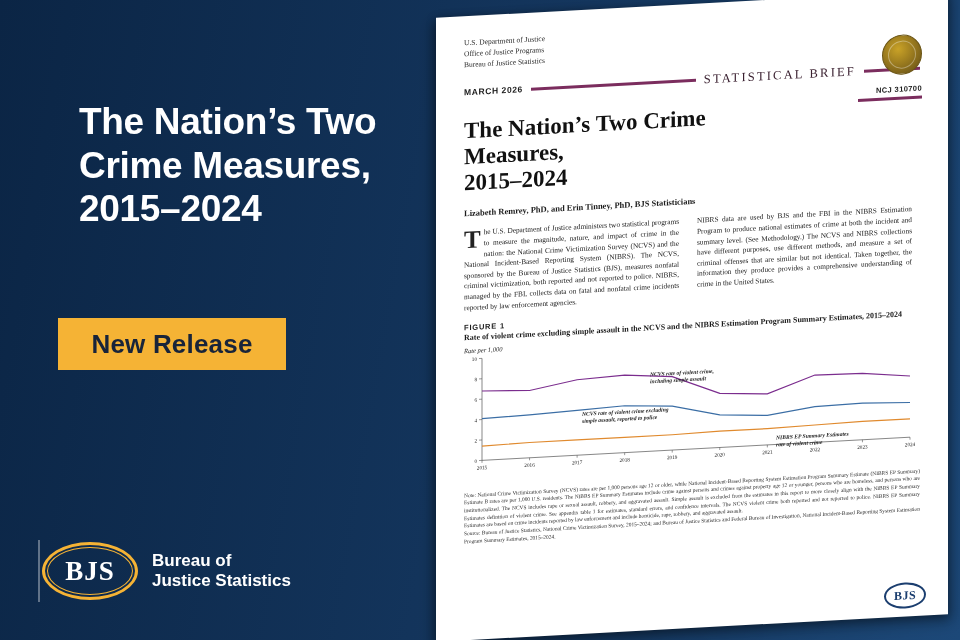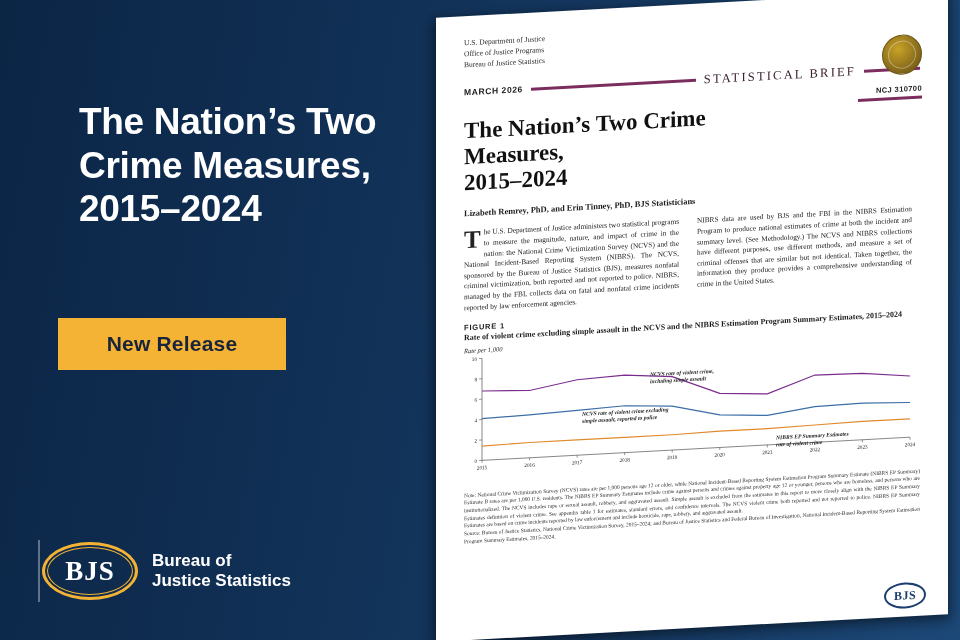--- a/index.html
+++ b/index.html
@@ -44,21 +44,21 @@
   }
 
   .cta-button {
     position: absolute;
     left: 58px;
     top: 318px;
     width: 228px;
     height: 52px;
     background: #f5b335;
     color: #18243a;
-    font-size: 21px;
+    font-size: 26px;
     font-weight: bold;
     display: flex;
     align-items: center;
     justify-content: center;
     border: none;
     cursor: pointer;
     letter-spacing: 0.2px;
   }
 
   

